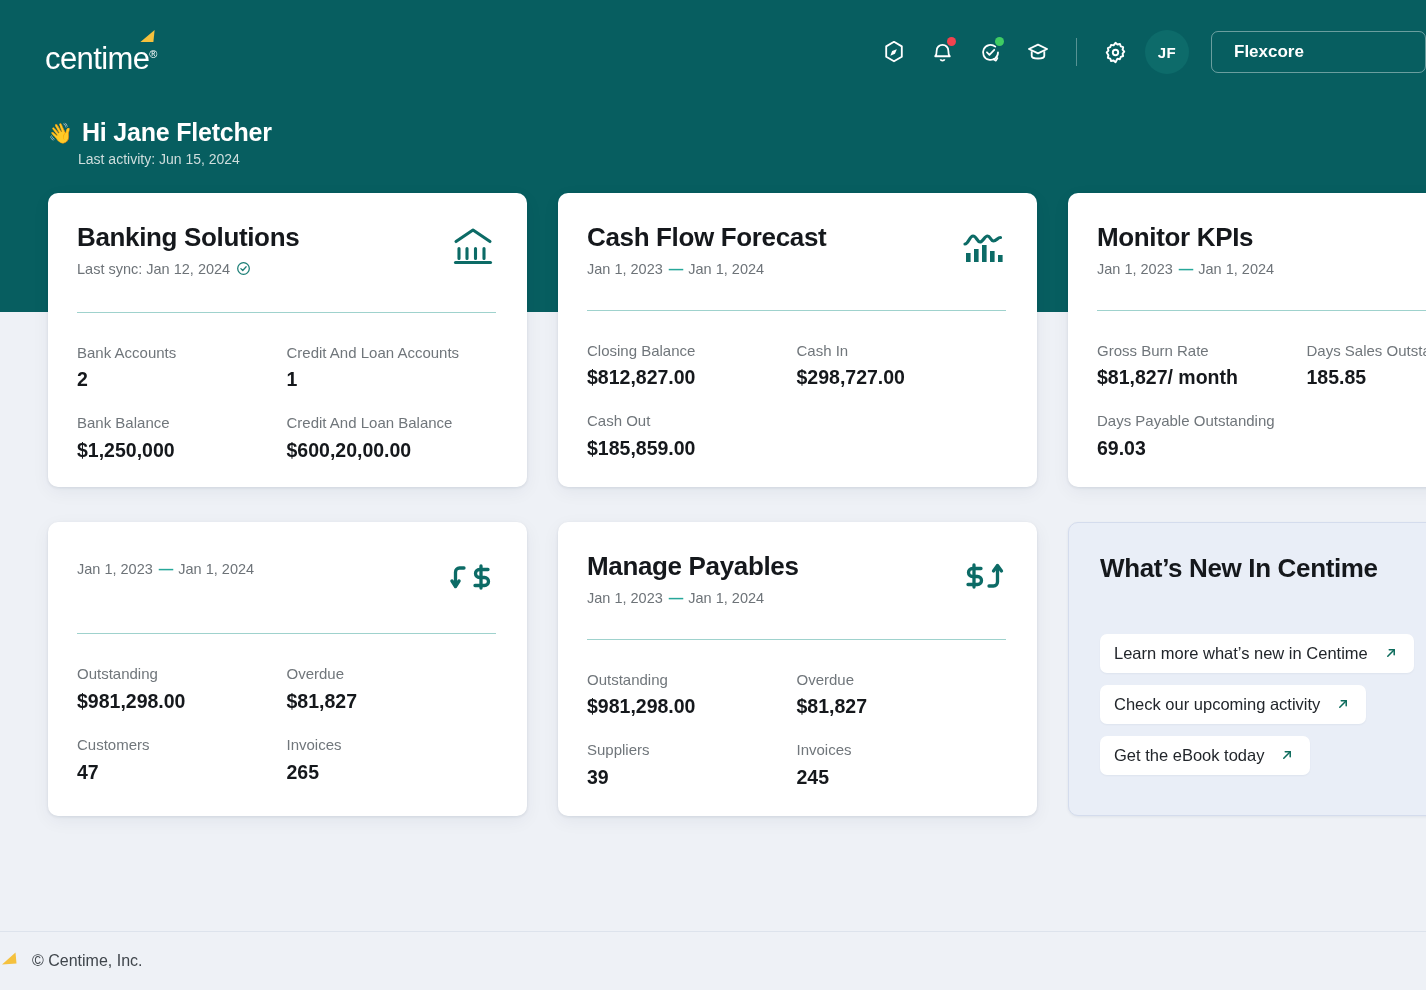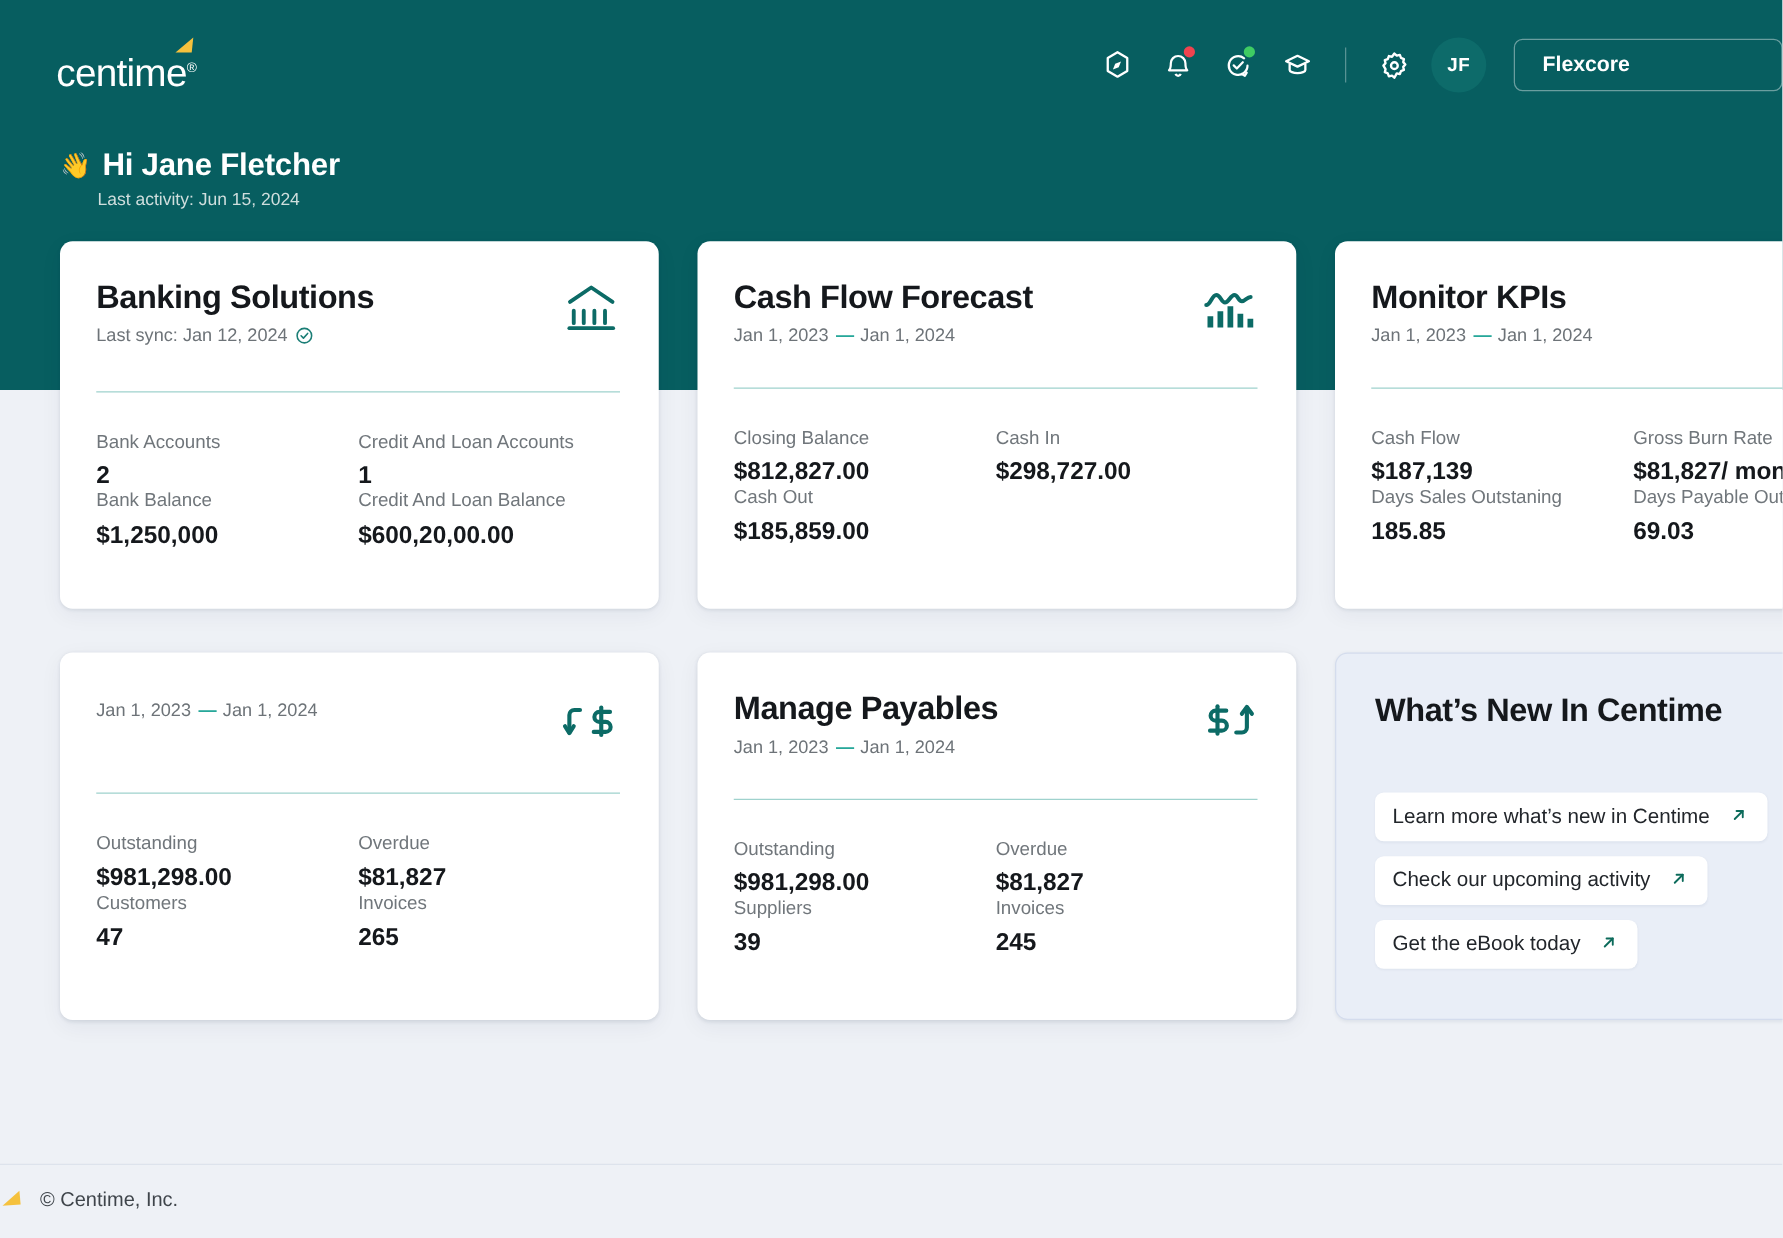--- a/index.html
+++ b/index.html
@@ -109,21 +109,21 @@
     display:flex; align-items:flex-start; gap:6px;
   }
   .dash { color:#27a79a; font-weight:700; letter-spacing:-1px; }
   .card-icon { margin-top: 2px; }
   .rule {
     height: 1px; background: #9fd2cd;
     margin: 33px 0 0 0;
   }
   .metrics {
     display:grid; grid-template-columns: 1fr 1fr;
-    margin-top: 31px;
+    row-gap: 23px; margin-top: 31px;
   }
   .m-label { font-size: 15px; color:#70767b; line-height:1.25; }
   .m-value { font-size: 19.5px; font-weight:700; color:#15181c; margin-top:6px; }
 
   
   .whatsnew {
     background: #e9eef7;
     border: 1px solid #d4dced;
     border-radius: 10px;
     padding: 30px 31px 30px 31px;
@@ -319,24 +319,20 @@
           <div class="card-title">Monitor KPIs</div>
           <div class="card-sub">
             <span>Jan 1, 2023</span>
             <span class="dash">—</span>
             <span>Jan 1, 2024</span>
           </div>
         </div>
       </div>
       <div class="rule"></div>
       <div class="metrics">
-        <div>
-          <div class="m-label">Cash Flow</div>
-          <div class="m-value">$187,139</div>
-        </div>
         <div>
           <div class="m-label">Gross Burn Rate</div>
           <div class="m-value">$81,827/ month</div>
         </div>
         <div>
           <div class="m-label">Days Sales Outstaning</div>
           <div class="m-value">185.85</div>
         </div>
         <div>
           <div class="m-label">Days Payable Outstanding</div>

